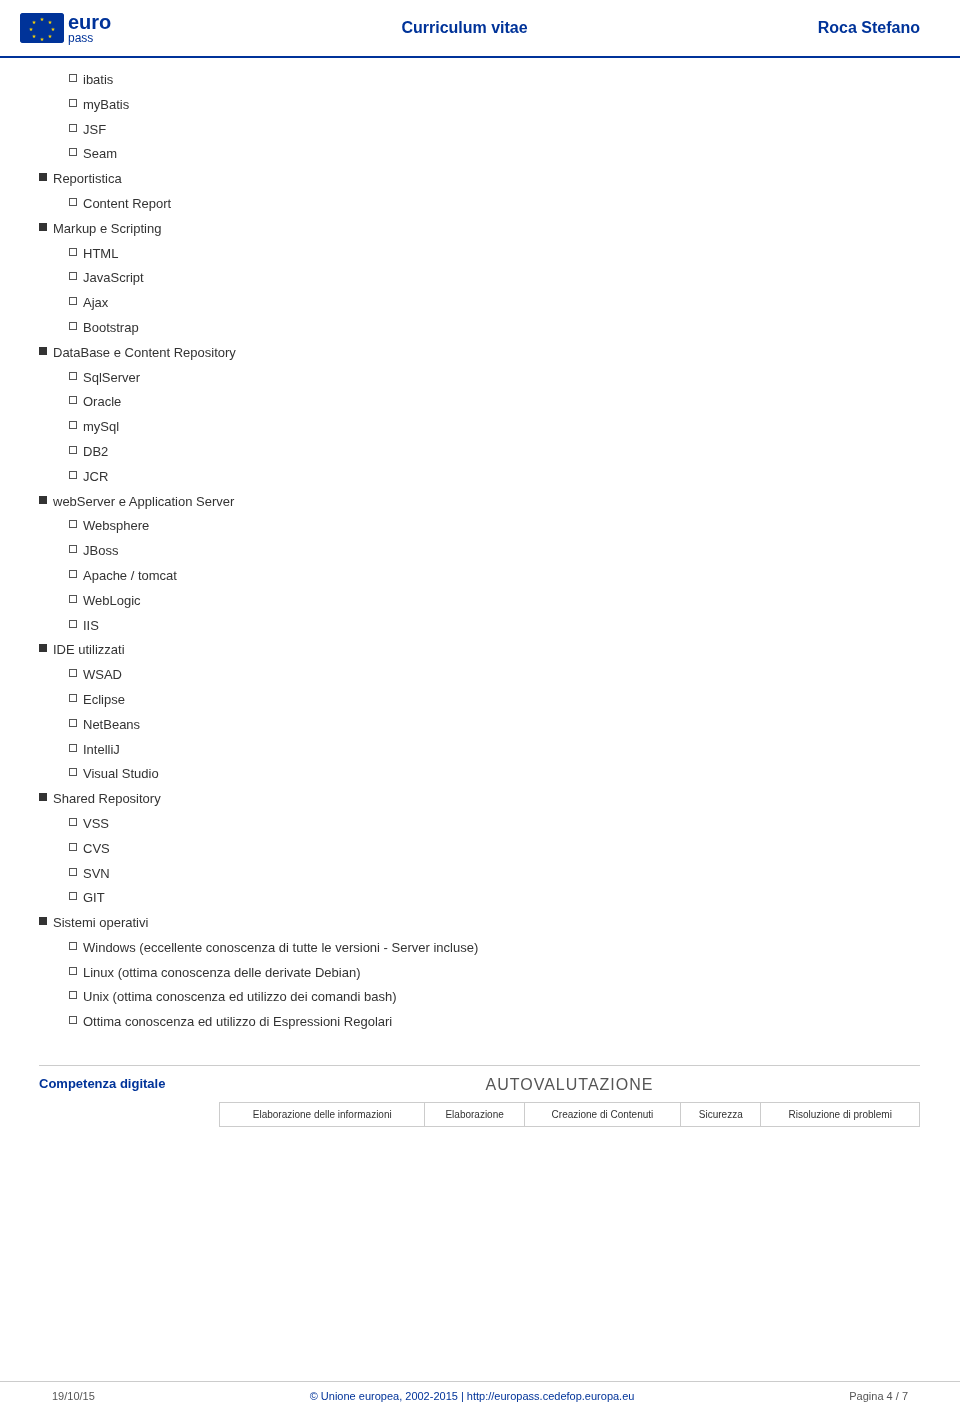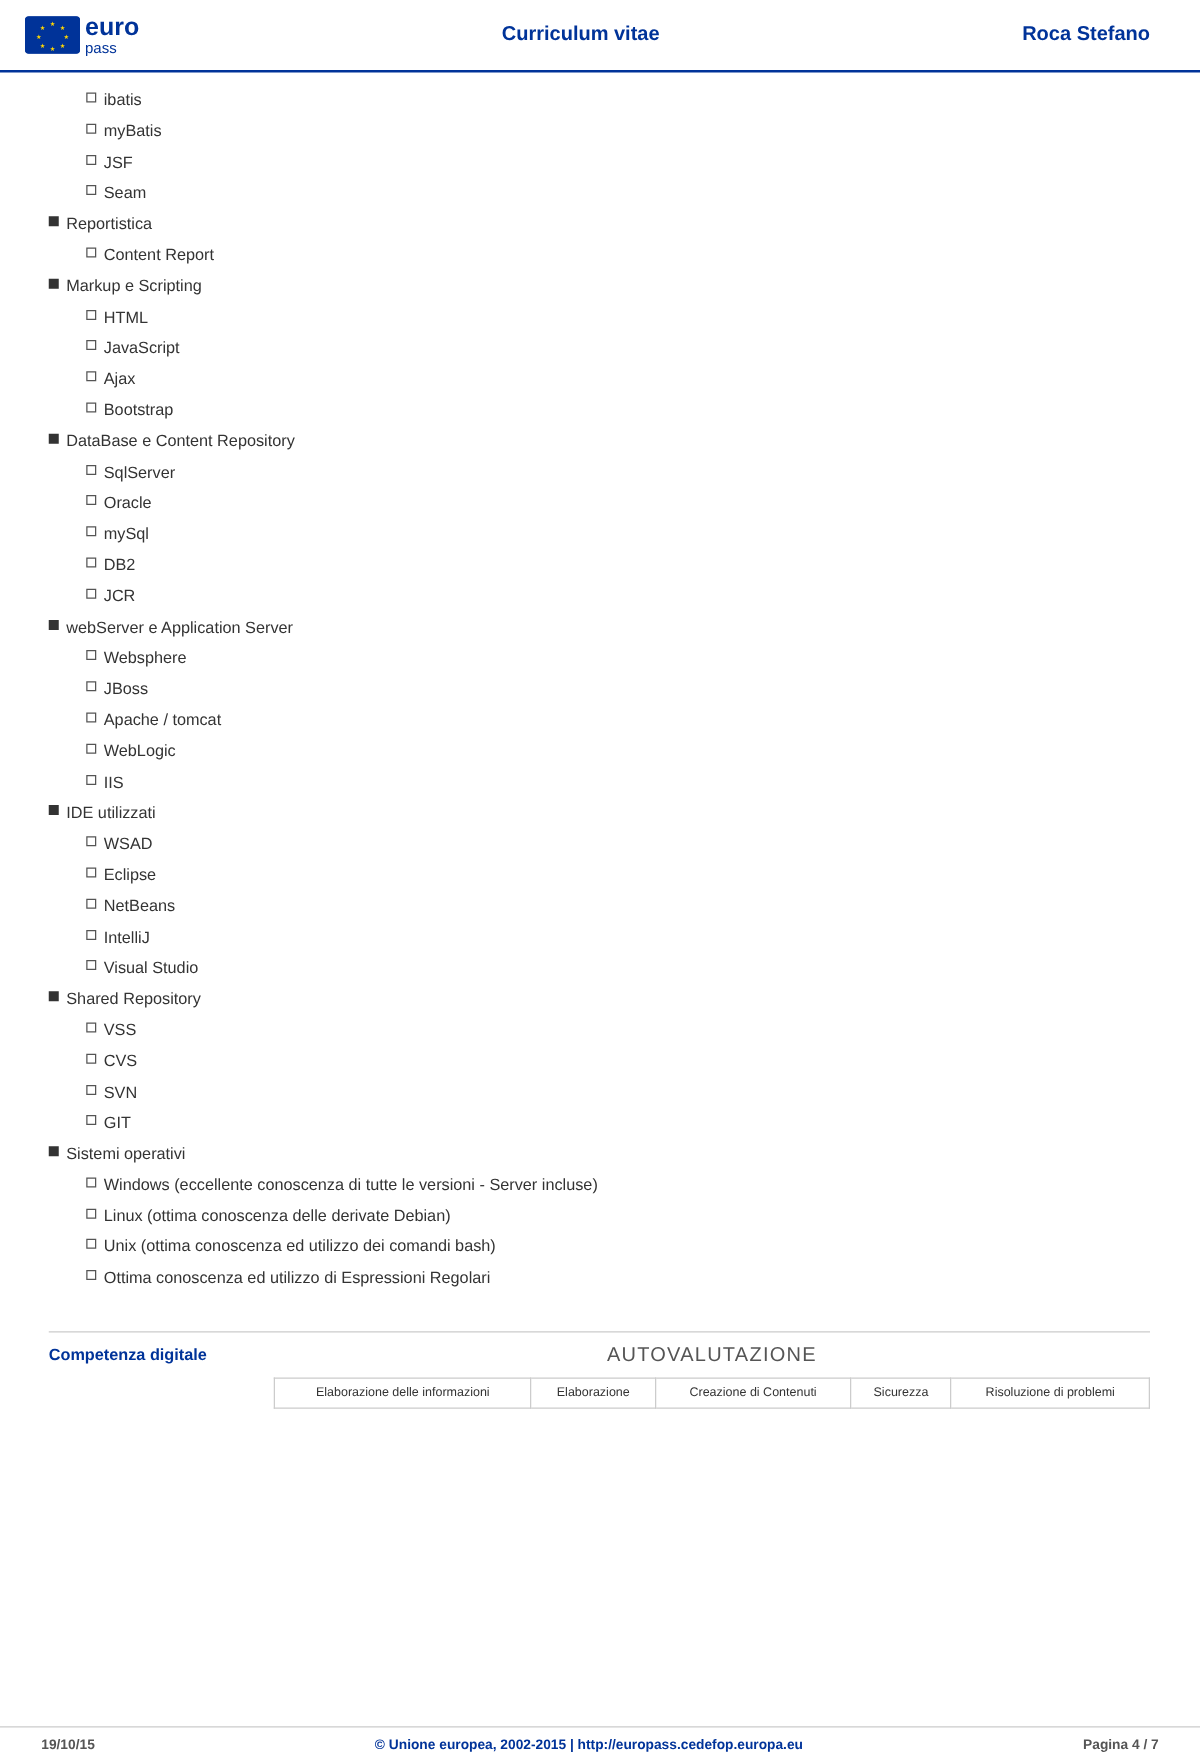--- a/index.html
+++ b/index.html
@@ -115,29 +115,28 @@
       font-weight: normal;
       background: #fff;
       color: #333;
     }
 
     
     .footer {
       position: fixed;
       bottom: 0;
       width: 960px;
-      padding: 8px 33px;
+      padding: 8px 52px;
       border-top: 1px solid #ccc;
       display: flex;
       justify-content: space-between;
       align-items: center;
       font-size: 11px;
       color: #555;
       background: #fff;
-      font-weight: bold;
     }
 
     
     .europass-logo {
       display: flex;
       align-items: center;
       gap: 0;
     }
     .logo-flag {
       width: 44px;

